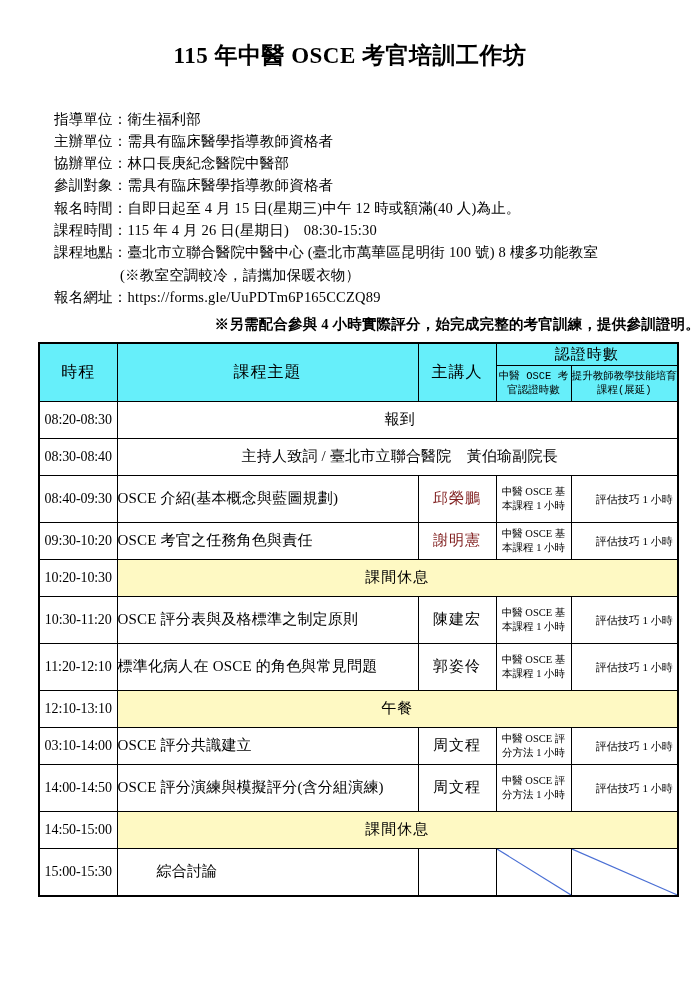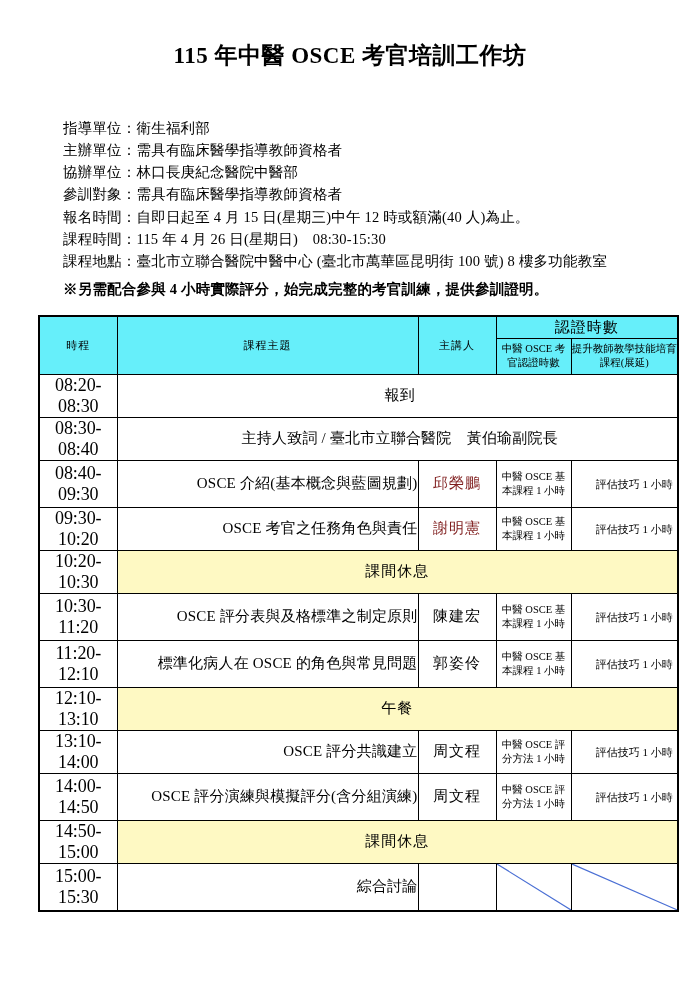--- a/index.html
+++ b/index.html
@@ -29,39 +29,40 @@
     font-size: 23px;
     font-weight: bold;
     letter-spacing: 0.5px;
     margin: 0;
     padding-top: 42px;
     line-height: 1.2;
   }
 
   
   .info {
-    margin: 9px;
+    margin: 0;
     padding: 38px 0 0 54px;
   }
   .info-line {
     font-size: 14.5px;
     line-height: 22.3px;
     white-space: nowrap;
     letter-spacing: 0.2px;
   }
   .info-line.indent {
     padding-left: 66px;
   }
   .note-line {
     font-size: 14.5px;
     font-weight: bold;
     line-height: 22.3px;
     padding-top: 5px;
     letter-spacing: 0.2px;
     white-space: nowrap;
+    text-align: right;
   }
 
   
   .table-wrap {
     padding: 6px 0 0 38px;
   }
   table.sched {
     border-collapse: collapse;
     width: 639px;
     table-layout: fixed;
@@ -78,48 +79,49 @@
   .col-time   { width: 78px; }
   .col-topic  { width: 301px; }
   .col-speaker{ width: 78px; }
   .col-cert1  { width: 75px; }
   .col-cert2  { width: 107px; }
 
   thead th {
     background: #66EFFA;
     font-weight: normal;
     text-align: center;
+    font-family: Liberation Mono, monospace;
   }
   th.hd-main {
-    font-size: 11px;
+    font-size: 16px;
     height: 56px;
     letter-spacing: 1px;
   }
   th.hd-group {
     font-size: 15px;
     height: 21px;
     letter-spacing: 1px;
   }
   th.hd-sub {
     font-size: 10.5px;
     height: 35px;
     line-height: 14px;
     padding: 0 2px;
     letter-spacing: 0;
     margin-left: 12px;
   }
 
   td.time {
     text-align: center;
-    font-size: 18px;
+    font-size: 14px;
     height: 36px;
     letter-spacing: -0.1px;
   }
   td.topic {
-    text-align: right;
+    text-align: left;
     padding: 2px 6px 2px 8px;
     font-size: 15px;
     line-height: 21px;
     letter-spacing: 0.2px;
   }
   td.topic.center {
     text-align: center;
     padding-left: 5px;
     padding-right: 0;
   }
@@ -172,20 +174,22 @@
   <h1 class="title">115 年中醫 OSCE 考官培訓工作坊</h1>
 
   <div class="info">
     <div class="info-line">指導單位：衛生福利部</div>
     <div class="info-line">主辦單位：需具有臨床醫學指導教師資格者</div>
     <div class="info-line">協辦單位：林口長庚紀念醫院中醫部</div>
     <div class="info-line">參訓對象：需具有臨床醫學指導教師資格者</div>
     <div class="info-line">報名時間：自即日起至 4 月 15 日(星期三)中午 12 時或額滿(40 人)為止。</div>
     <div class="info-line">課程時間：115 年 4 月 26 日(星期日)　08:30-15:30</div>
     <div class="info-line">課程地點：臺北市立聯合醫院中醫中心 (臺北市萬華區昆明街 100 號) 8 樓多功能教室</div>
+    <div class="info-line indent">(※教室空調較冷，請攜加保暖衣物）</div>
+    <div class="info-line">報名網址：https://forms.gle/UuPDTm6P165CCZQ89</div>
     <div class="note-line">※另需配合參與 4 小時實際評分，始完成完整的考官訓練，提供參訓證明。</div>
   </div>
 
   <div class="table-wrap">
     <table class="sched">
       <colgroup>
         <col class="col-time">
         <col class="col-topic">
         <col class="col-speaker">
         <col class="col-cert1">
@@ -242,21 +246,21 @@
             <td class="topic tall">標準化病人在 OSCE 的角色與常見問題</td>
             <td class="speaker">郭姿伶</td>
             <td class="cert">中醫 OSCE 基本課程 1 小時</td>
             <td class="cert wide">評估技巧 1 小時</td>
           </tr>
           <tr>
             <td class="time">12:10-13:10</td>
             <td class="break" colspan="4">午餐</td>
           </tr>
           <tr>
-            <td class="time">13:10-14:00</td>
+            <td class="time">03:10-14:00</td>
             <td class="topic">OSCE 評分共識建立</td>
             <td class="speaker">周文程</td>
             <td class="cert">中醫 OSCE 評分方法 1 小時</td>
             <td class="cert wide">評估技巧 1 小時</td>
           </tr>
           <tr>
             <td class="time">14:00-14:50</td>
             <td class="topic tall">OSCE 評分演練與模擬評分(含分組演練)</td>
             <td class="speaker">周文程</td>
             <td class="cert">中醫 OSCE 評分方法 1 小時</td>

